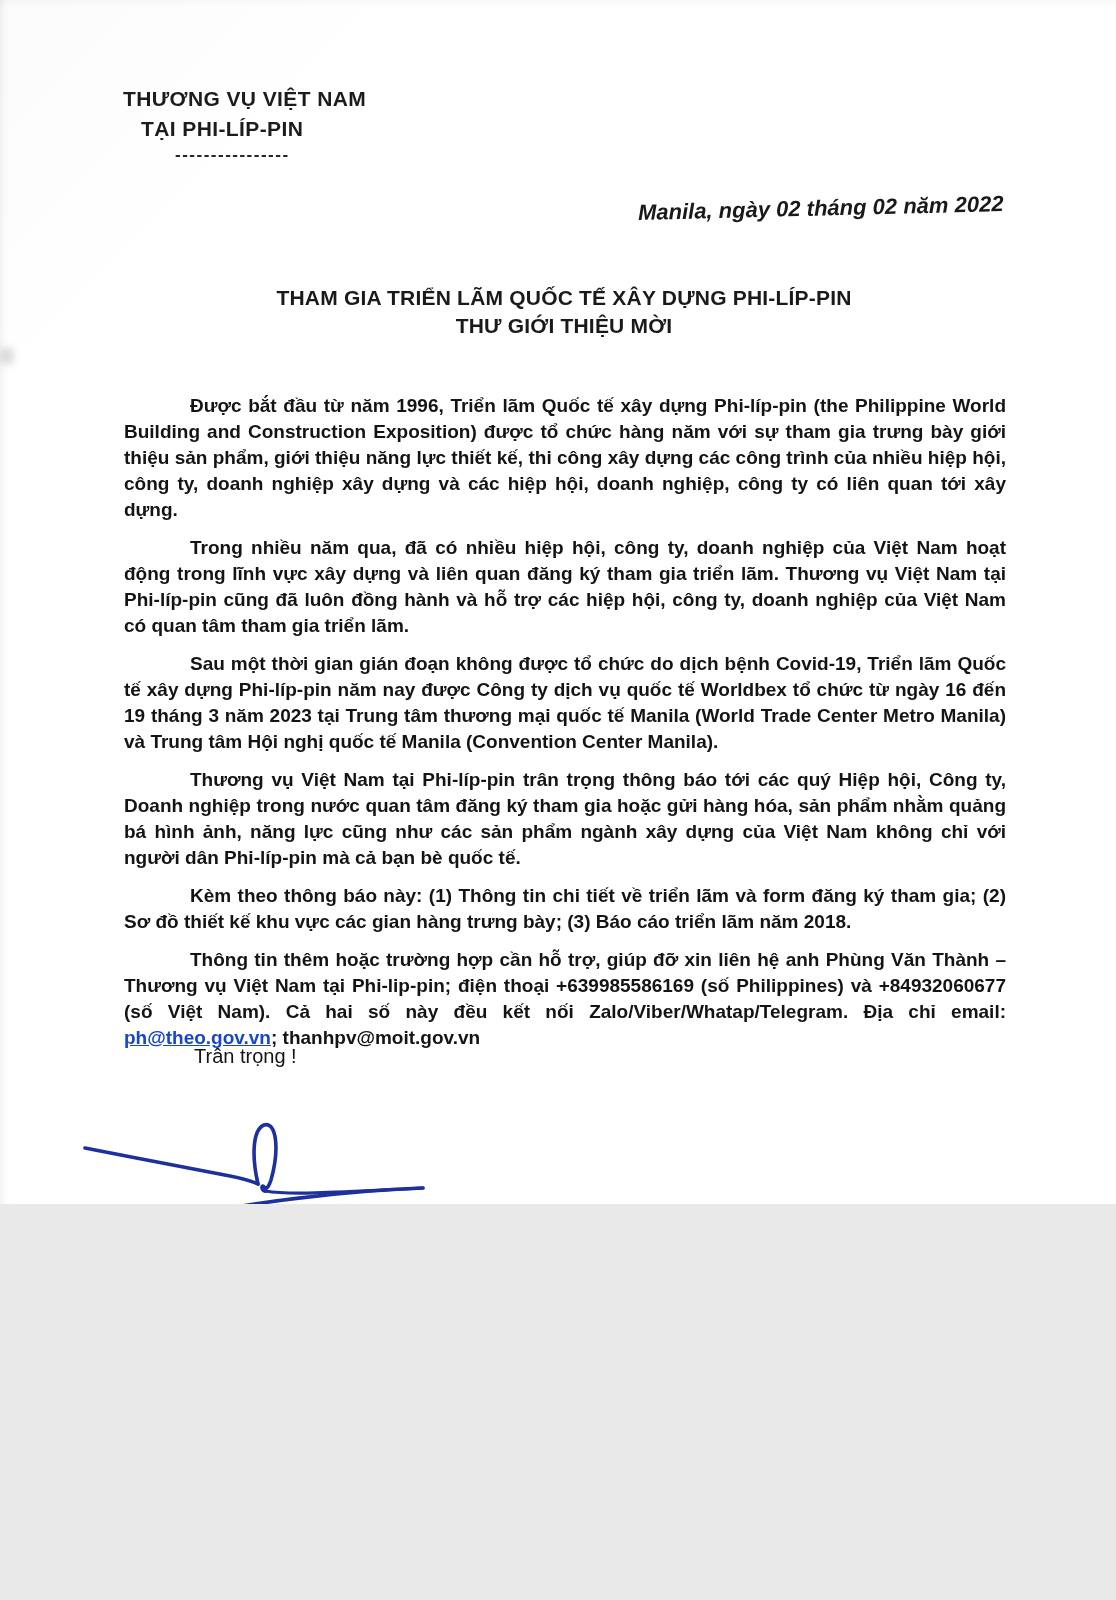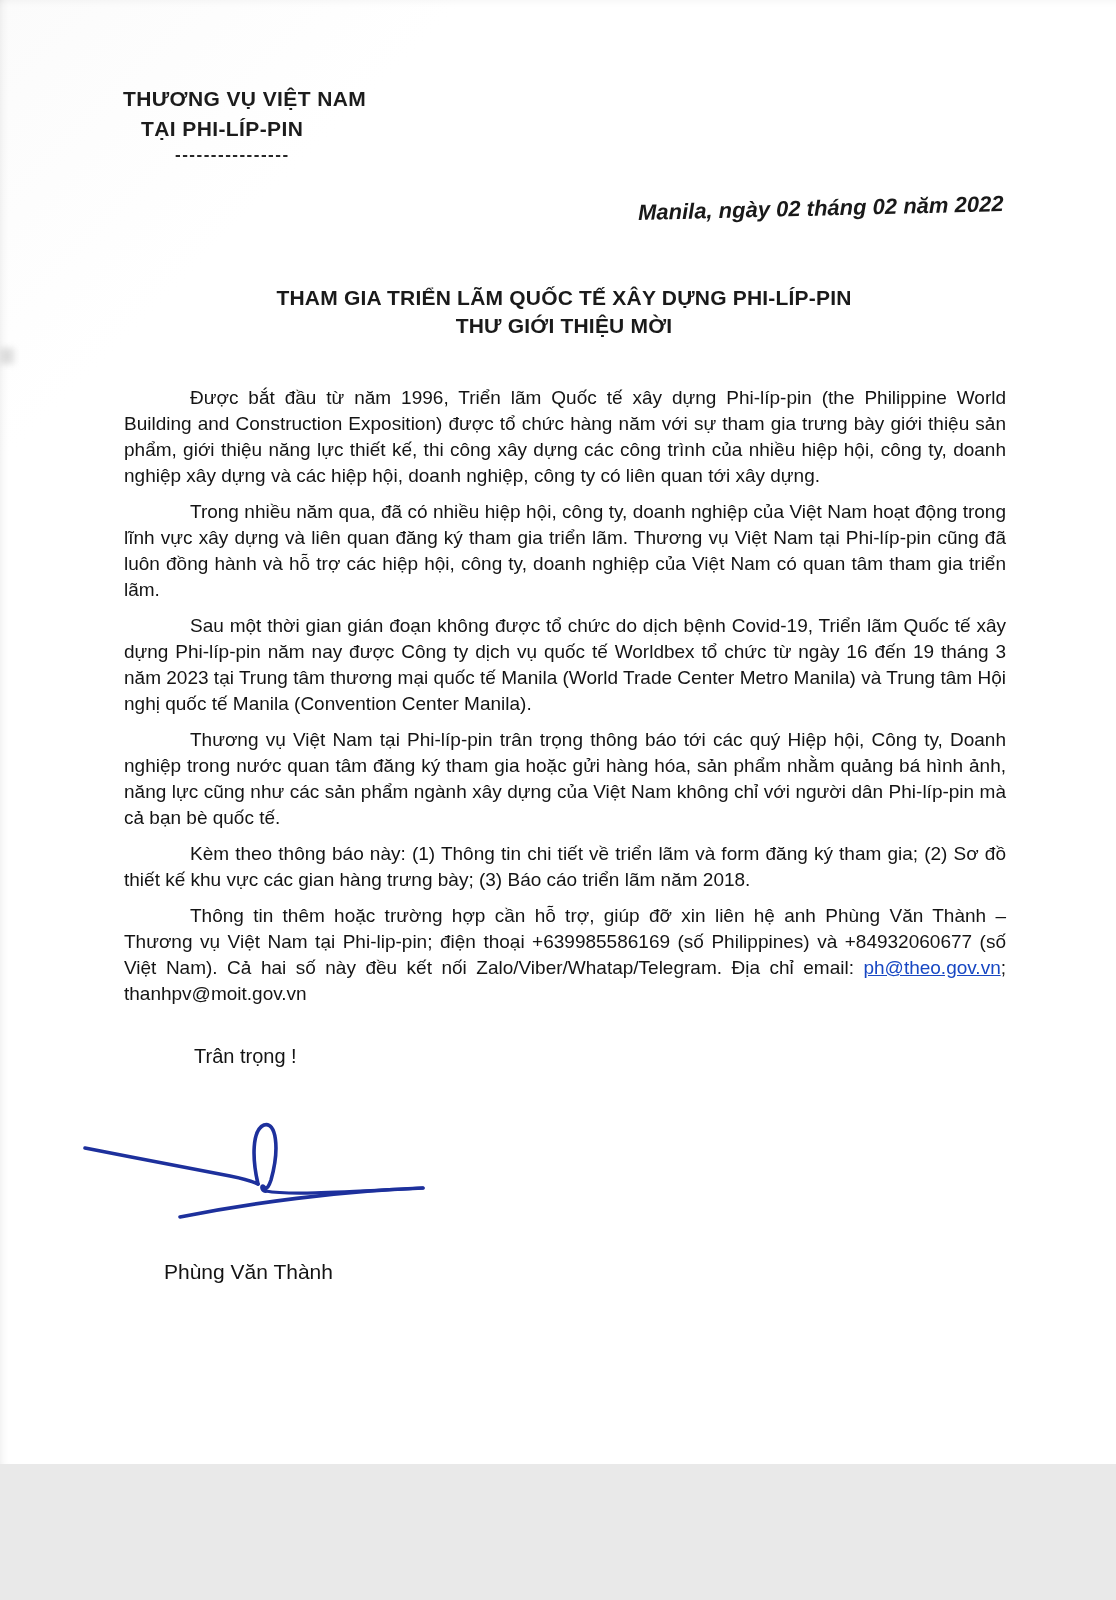--- a/index.html
+++ b/index.html
@@ -1,19 +1,19 @@
 <!DOCTYPE html>
 <html lang="vi"><head>
 <meta charset="utf-8">
 <style>
   html, body { margin: 0; padding: 0; background: #e9e9e9; }
   .page {
     position: relative;
     width: 1116px;
-    height: 1464px;
+    height: 1204px;
     margin: 0 auto;
     background: linear-gradient(135deg, #fbfbfb 0%, #ffffff 18%, #ffffff 100%);
     box-shadow: inset 8px 0 10px -8px rgba(0,0,0,0.10), inset 0 8px 10px -8px rgba(0,0,0,0.06);
     font-family: "Liberation Sans", sans-serif;
     color: #161616;
     overflow: hidden;
   }
 
   
   .letterhead {
@@ -68,21 +68,21 @@
   .body {
     position: absolute;
     left: 124px;
     top: 381px;
     width: 882px;
     font-size: 19px;
     line-height: 26px;
     text-align: justify;
     color: #141414;
   }
-  .body p { margin: 4px 0 10px 0; text-indent: 66px; }
+  .body p { margin: 12px 0 10px 0; text-indent: 66px; font-weight: bold; }
   .email-link {
     color: #1747c3;
     text-decoration: underline;
     cursor: pointer;
   }
 
   .closing {
     position: absolute;
     left: 194px;
     top: 1045px;

